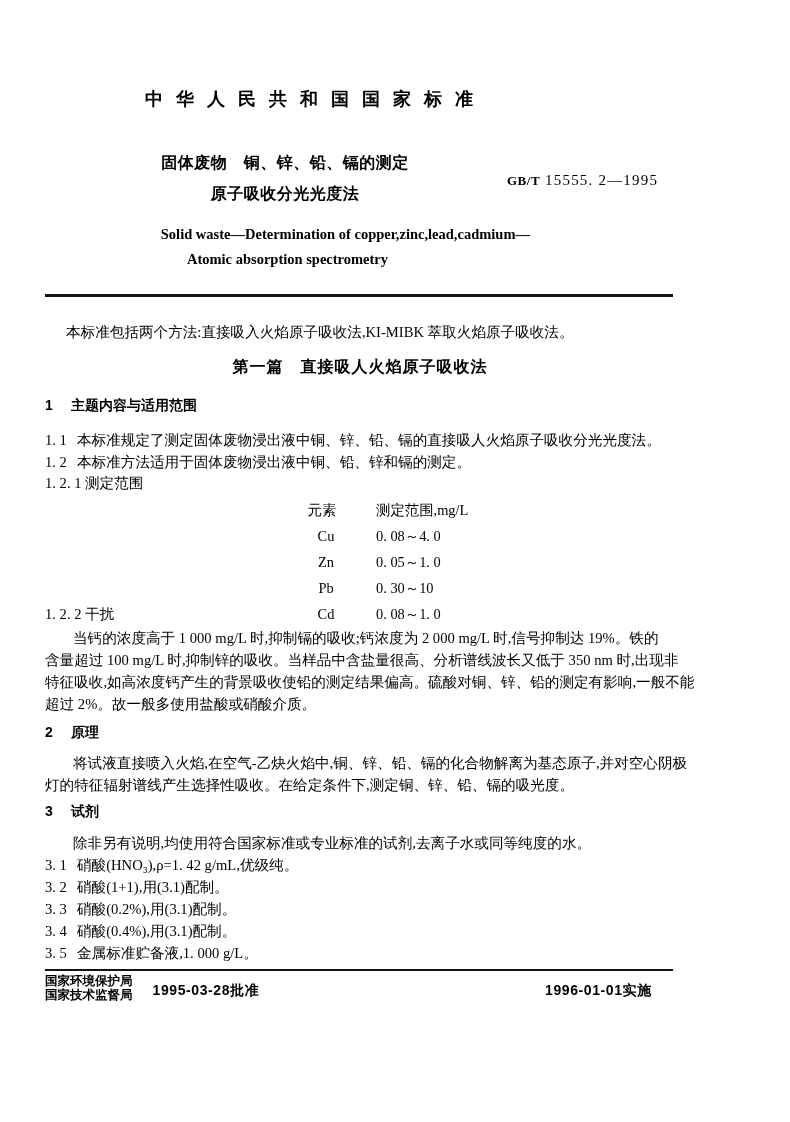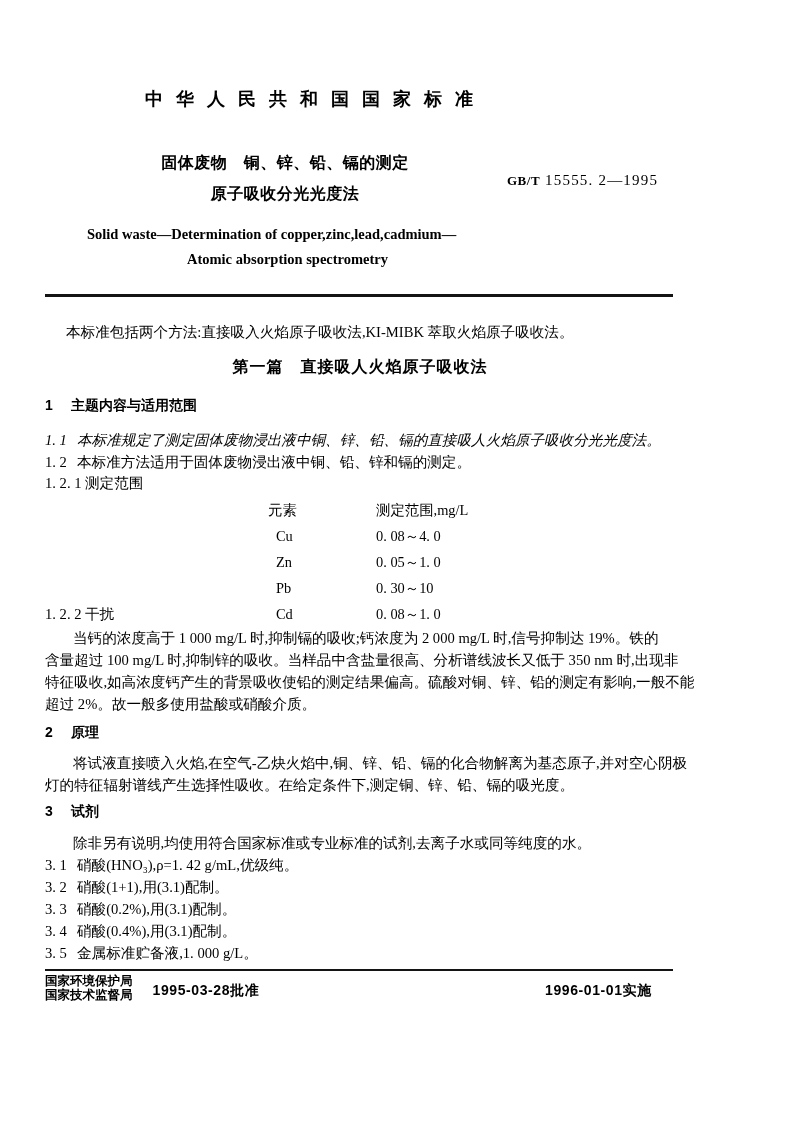--- a/index.html
+++ b/index.html
@@ -70,21 +70,21 @@
     width: 485px;
     text-align: center;
   }
   .en-line {
     font-family: "Liberation Serif", "DejaVu Serif", serif;
     font-weight: bold;
     font-size: 14.5px;
     line-height: 25px;
     white-space: nowrap;
   }
-  .en-line.first { text-align: left; padding-left: 42px; }
+  .en-line.first { text-align: right; padding-left: 42px; }
 
   .rule-top {
     position: absolute;
     left: 45px;
     top: 287px;
     width: 628px;
     height: 3px;
     background: #141414;
   }
 
@@ -157,21 +157,21 @@
     font-size: 14.4px;
     border-collapse: collapse;
   }
   .range-table td, .range-table th {
     padding: 0 0 4px 0;
     font-weight: normal;
     text-align: left;
     line-height: 22px;
     white-space: nowrap;
   }
-  .range-table .c-el { width: 100px; padding-left: 8px; }
+  .range-table .c-el { width: 100px; padding-left: 8px; text-align: center; }
   .range-table .c-rg { width: 140px; }
   .range-table tr.head .c-el { padding-left: 0px; }
 
   
   .rule-bottom {
     position: absolute;
     left: 45px;
     top: 962px;
     width: 628px;
     height: 2px;
@@ -230,21 +230,21 @@
   </div>
 
   <div class="rule-top"></div>
 
   <div class="intro body-text">本标准包括两个方法:直接吸入火焰原子吸收法,KI-MIBK 萃取火焰原子吸收法。</div>
 
   <div class="part-heading">第一篇　直接吸人火焰原子吸收法</div>
 
   <div class="sec-heading" style="left:45px; top:390px;"><span class="num">1</span><span>主题内容与适用范围</span></div>
 
-  <div class="num-para" style="left:45px; top:422px;font-style:italic;"><span class="num">1. 1</span><span>本标准规定了测定固体废物浸出液中铜、锌、铅、镉的直接吸人火焰原子吸收分光光度法。</span></div>
+  <div class="num-para" style="left:45px; top:422px;"><span class="num">1. 1</span><span>本标准规定了测定固体废物浸出液中铜、锌、铅、镉的直接吸人火焰原子吸收分光光度法。</span></div>
 
   <div class="num-para" style="left:45px; top:444px;"><span class="num">1. 2</span><span>本标准方法适用于固体废物浸出液中铜、铅、锌和镉的测定。</span></div>
 
   <div class="sub-heading" style="left:45px; top:467px;"><span class="num">1. 2. 1</span><span>测定范围</span></div>
 
   <table class="range-table">
     <tbody>
       <tr class="head">
         <th class="c-el">元素</th>
         <th class="c-rg">测定范围,mg/L</th>

